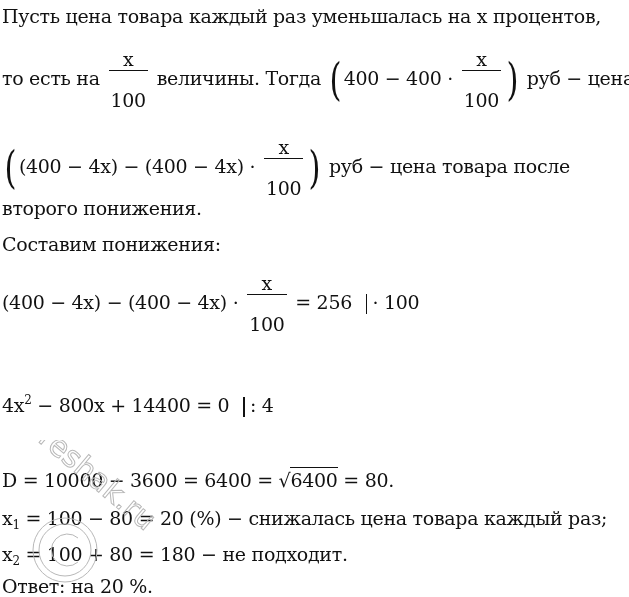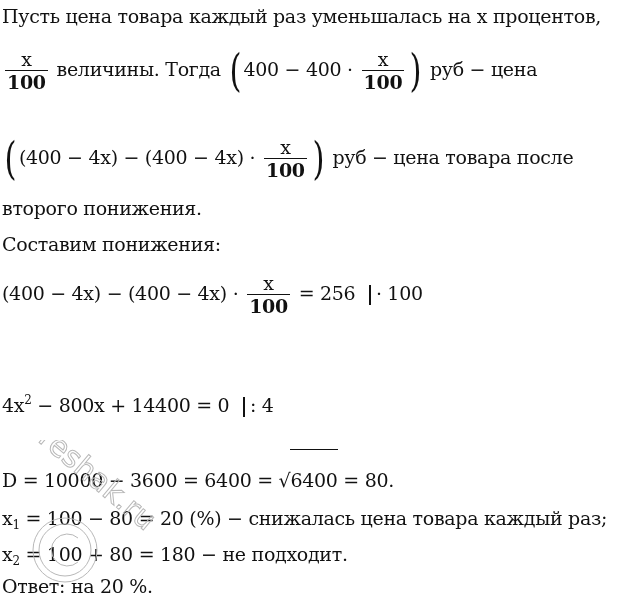--- a/index.html
+++ b/index.html
@@ -11,42 +11,43 @@
   .page { position: absolute; left: 0; top: 0; width: 576px; height: 597px; }
   .line {
     position: absolute; left: 2px; white-space: nowrap;
     font-size: 19px; line-height: 24px; letter-spacing: -0.3px;
   }
   .frac {
     display: inline-flex; flex-direction: column; align-items: center;
     vertical-align: middle; margin: 0 3px; line-height: 1;
   }
   .frac .num { font-size: 19px; padding: 0 2px 1px 2px; }
-  .frac .den { font-size: 19px; border-top: 1.3px solid #111; padding: 2px 2px 0 2px; font-weight: bold; }
+  .frac .den { font-size: 19px; border-top: 1.3px solid #111; padding: 20px 2px 0 2px; }
   .bigp {
     display: inline-block; font-size: 44px; line-height: 40px;
     vertical-align: middle; transform: scaleX(0.7); font-weight: 200;
   }
   sup { font-size: 12px; vertical-align: 8px; line-height: 0; }
   sub { font-size: 12px; vertical-align: -4px; line-height: 0; }
-  .sqrt { border-top: 1.3px solid #111; padding-top: 19px; }
+  .sqrt { border-top: 1.3px solid #111; padding-top: 1px; }
   .bar { display: inline-block; width: 1.5px; height: 20px; background: #111; vertical-align: middle; margin: 0 5px 0 14px; }
   .watermark {
     position: absolute; left: 20px; top: 440px; width: 140px; height: 150px;
     pointer-events: none;
   }
 </style>
 </head>
 <body>
 
 <div class="page">
 
   <div class="line" style="top:4px">Пусть цена товара каждый раз уменьшалась на x процентов,</div>
 
   <div class="line" style="top:50px">
+    <span>то есть на</span>
     <span class="frac">
       <span class="num">x</span>
       <span class="den">100</span>
     </span>
     <span>величины. Тогда</span>
     <span class="bigp">(</span><span>400 − 400 ·</span>
     <span class="frac">
       <span class="num">x</span>
       <span class="den">100</span>
     </span><span class="bigp">)</span>

